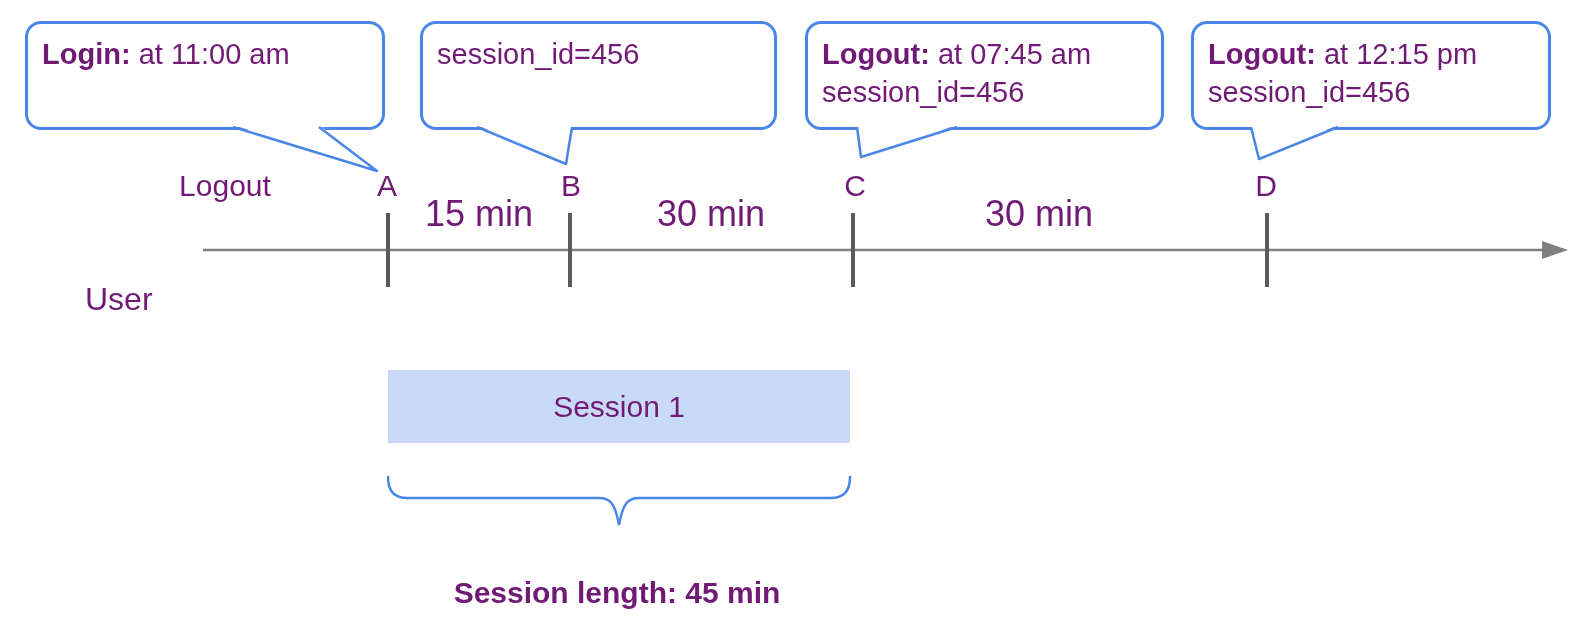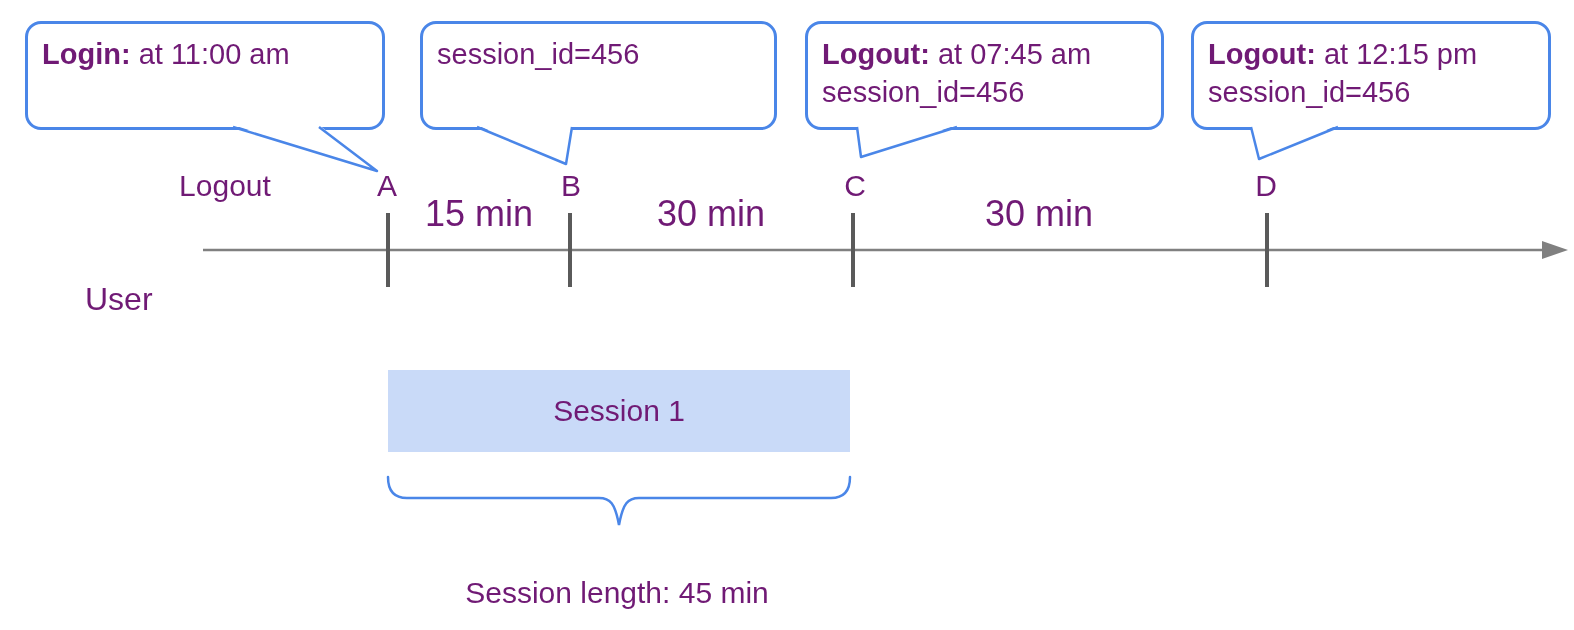--- a/index.html
+++ b/index.html
@@ -61,36 +61,37 @@
     top: 238px;
     font-size: 32px;
     line-height: 34px;
     margin-top: 44px;
   }
 
   
   .session-box {
     position: absolute;
     left: 388px; top: 370px;
-    width: 462px; height: 82px;
+    width: 462px; height: 73px;
     background: #c9daf8;
     display: flex;
     align-items: center;
     justify-content: center;
     font-size: 30px;
     z-index: 0;
   }
   .session-length {
     position: absolute;
     left: 617px;
     top: 576px;
     transform: translateX(-50%);
     font-size: 30px;
     line-height: 34px;
     white-space: nowrap;
+    font-weight: bold;
   }
 </style>
 </head>
 <body>
 
 <div class="canvas">
 
   <div class="bubble" style="left:25px; top:21px; width:360px;">
     <div><span class="evt">Login:</span><span> at 11:00 am</span></div>
   </div>

